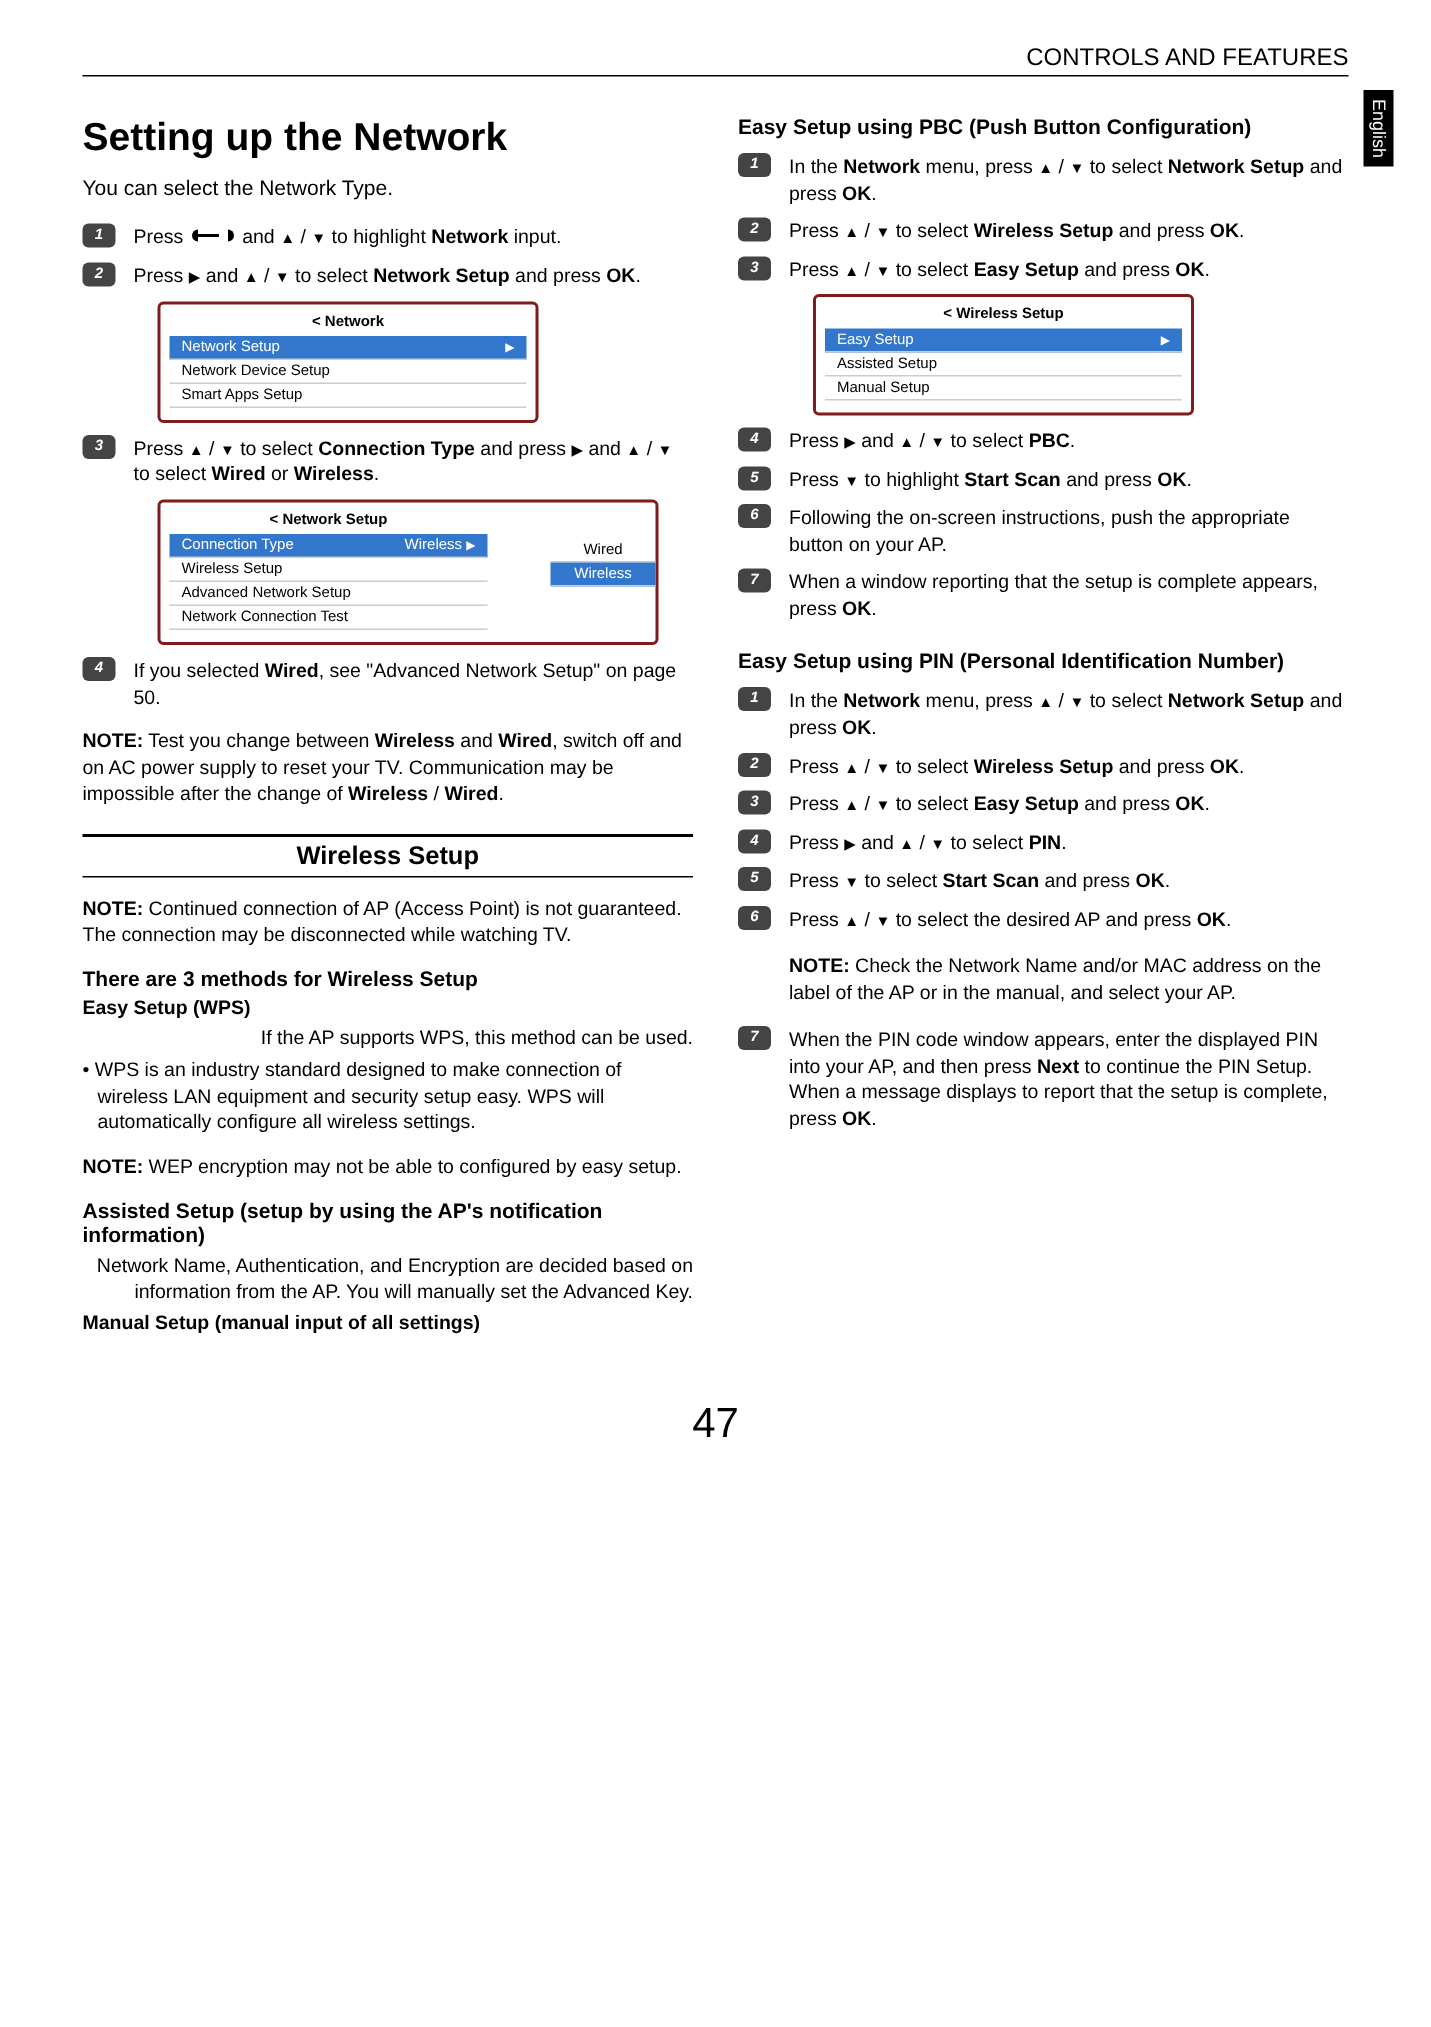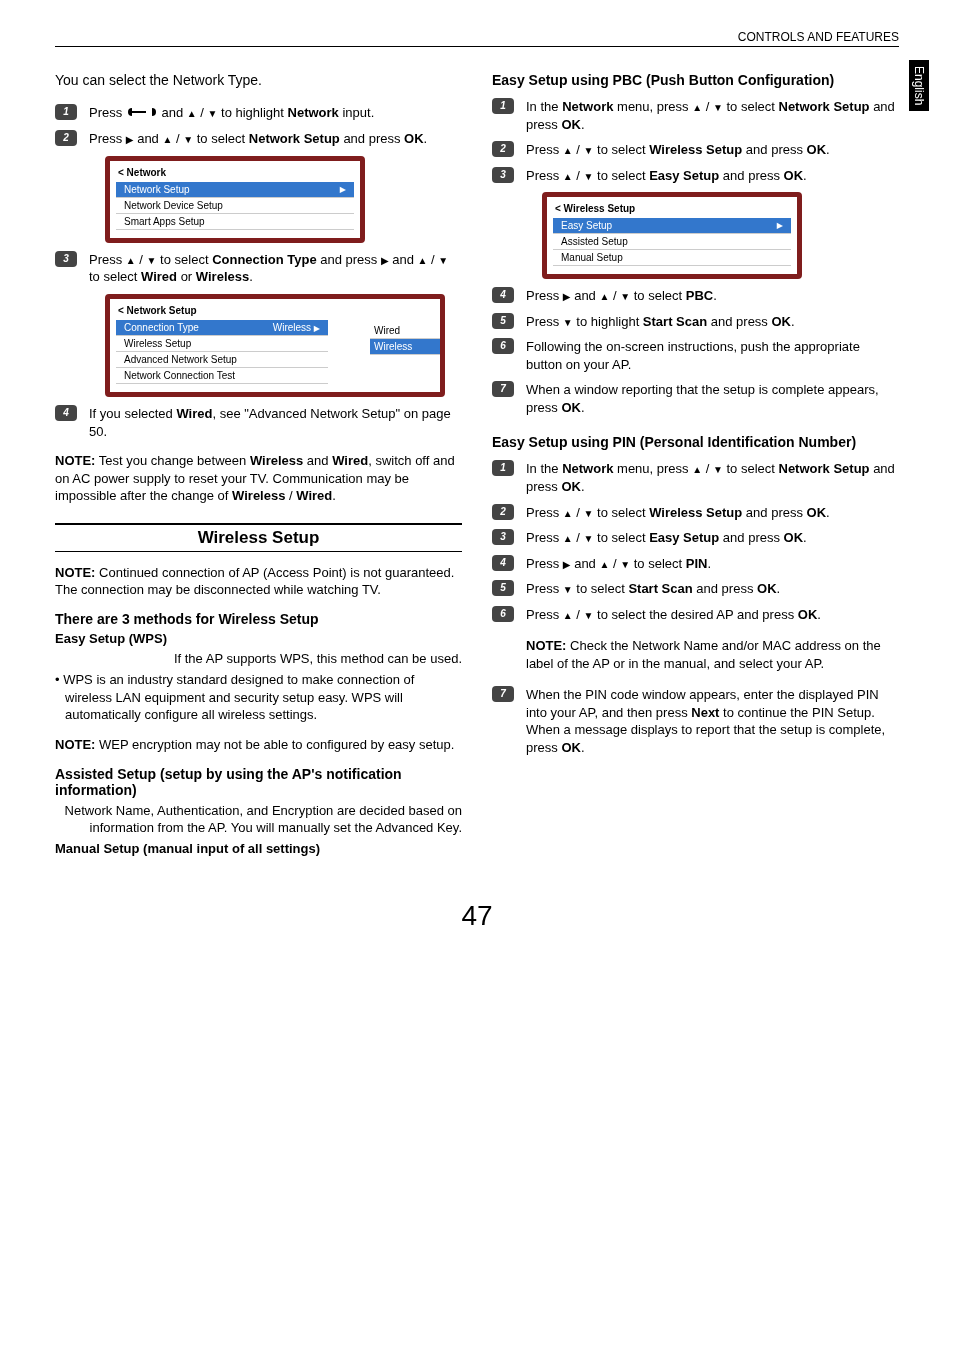--- a/index.html
+++ b/index.html
@@ -14,21 +14,21 @@
   .page {
     padding: 30px 55px 20px 55px;
     box-sizing: border-box;
   }
   .header-line {
     border-bottom: 1px solid #000;
     margin-bottom: 8px;
   }
   .header-text {
     text-align: right;
-    font-size: 12px;
+    font-size: 16px;
     padding-bottom: 2px;
   }
   .lang-tab {
     position: absolute;
     right: 25px;
     top: 60px;
     background: #000;
     color: #fff;
     font-size: 12px;
     writing-mode: vertical-rl;
@@ -73,27 +73,28 @@
   .step-text {
     flex: 1;
     font-size: 13px;
     line-height: 1.35;
   }
   .icon-tri-up::before { content: "▲"; font-size: 10px; }
   .icon-tri-down::before { content: "▼"; font-size: 10px; }
   .icon-tri-right::before { content: "▶"; font-size: 10px; }
   b { font-weight: bold; }
   .menu-box {
-    border: 5px solid #7f1d1d;
+    border: 2px solid #7f1d1d;
     border-radius: 4px;
     margin: 8px 0 8px 50px;
     width: 250px;
     font-size: 10px;
     padding: 4px 0 8px 0;
     background: #fff;
+    text-align: center;
   }
   .menu-box-wide {
     width: 330px;
     display: flex;
     gap: 36px;
   }
   .menu-box .mb-title {
     font-weight: bold;
     padding: 2px 8px 4px 8px;
   }
@@ -188,20 +189,21 @@
 <body>
 
 <div class="page">
   <div class="header-text">CONTROLS AND FEATURES</div>
   <div class="header-line"></div>
   <div class="lang-tab">English</div>
 
   <div class="columns">
 
     <div class="col">
+      <h1>Setting up the Network</h1>
       <div class="intro">You can select the Network Type.</div>
 
       <div class="step">
         <div class="step-num">1</div>
         <div class="step-text">
           <span>Press </span><span class="remote-icon"><svg width="32" height="12" viewBox="0 0 32 12">
                 <path d="M6 2 A4 4 0 1 0 6 10 L6 2 Z" fill="#000"></path>
                 <rect x="6" y="5" width="14" height="2" fill="#000"></rect>
                 <path d="M26 10 A4 4 0 1 0 26 2 L26 10 Z" fill="#000"></path>
               </svg></span><span> and </span><span class="icon-tri-up"></span> / <span class="icon-tri-down"></span><span> to highlight </span><b>Network</b><span> input.</span>

